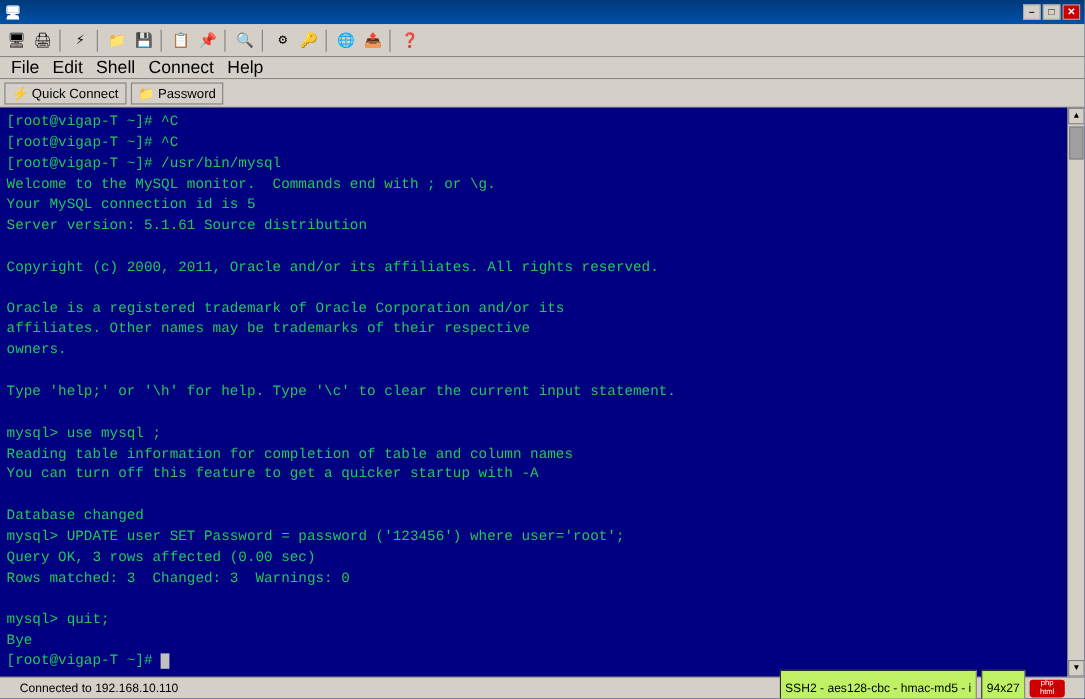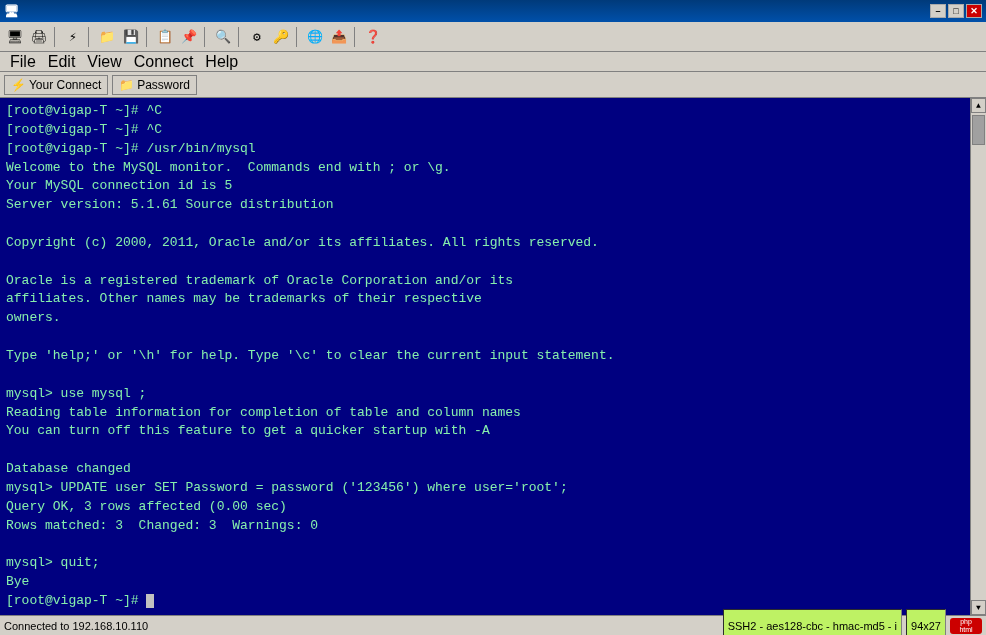--- a/index.html
+++ b/index.html
@@ -100,21 +100,21 @@
 
     
     #terminal-wrapper {
       display: flex;
       height: calc(635px - 22px - 30px - 20px - 26px - 20px);
       background: #000080;
     }
     #terminal {
       flex: 1;
       background: #000080;
-      color: #86efac;
+      color: #22c55e;
       font-family: 'Courier New', Courier, monospace;
       font-size: 13px;
       padding: 4px 6px;
       overflow: hidden;
       white-space: pre;
       line-height: 1.45;
     }
     #scrollbar {
       width: 16px;
       background: #d4d0c8;
@@ -141,21 +141,21 @@
 
     
     #statusbar {
       background: #d4d0c8;
       border-top: 1px solid #808080;
       height: 20px;
       display: flex;
       align-items: center;
       font-family: Arial, sans-serif;
       font-size: 11px;
-      padding: 0 4px;
+      padding: 0 18px;
     }
     #status-left { flex: 1; color: #000; }
     #status-right {
       display: flex; align-items: center; gap: 4px;
     }
     .status-seg {
       border: 1px inset #808080;
       padding: 0 4px;
       height: 34px;
       display: flex; align-items: center;
@@ -210,29 +210,29 @@
   <div class="tb-sep"></div>
   <div class="tb-btn" title="SFTP">🌐</div>
   <div class="tb-btn" title="Transfer">📤</div>
   <div class="tb-sep"></div>
   <div class="tb-btn" title="Help">❓</div>
 </div>
 
 <div id="menubar">
   <div class="menu-item">File</div>
   <div class="menu-item">Edit</div>
-  <div class="menu-item">View</div>
+  <div class="menu-item">Shell</div>
   <div class="menu-item">Connect</div>
   <div class="menu-item">Help</div>
 </div>
 
 <div id="quickbar">
   <button class="qc-btn">
     <span>⚡</span>
-    <span>Your Connect</span>
+    <span>Quick Connect</span>
   </button>
   <button class="qc-btn">
     <span>📁</span>
     <span>Password</span>
   </button>
 </div>
 
 <div id="terminal-wrapper">
   <div id="terminal">[root@vigap-T ~]# ^C
 [root@vigap-T ~]# ^C

